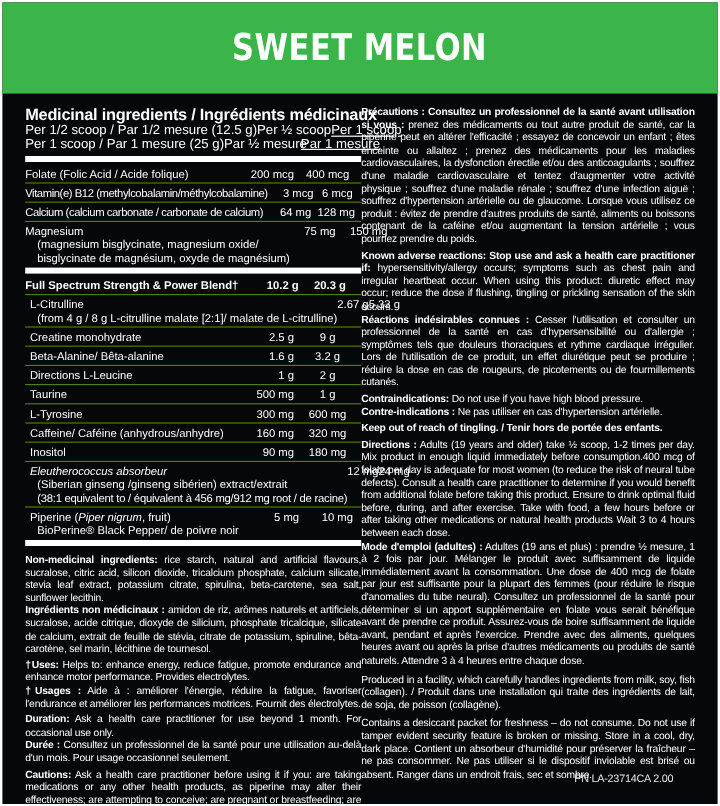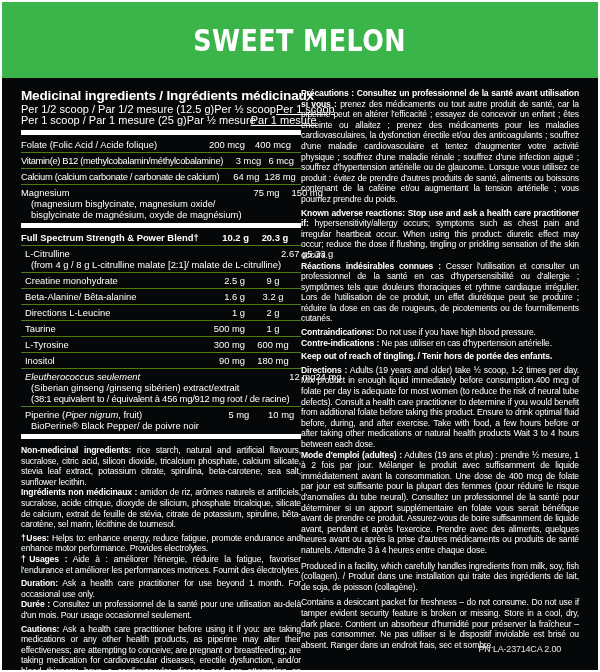--- a/index.html
+++ b/index.html
@@ -114,27 +114,32 @@
       <span class="n">Taurine</span>
       <span class="v1">500 mg</span>
       <span class="v2">1 g</span>
     </div>
     <div class="row sub">
       <span class="n">L-Tyrosine</span>
       <span class="v1">300 mg</span>
       <span class="v2">600 mg</span>
     </div>
     <div class="row sub">
+      <span class="n">Caffeine/ Caféine (anhydrous/anhydre)</span>
+      <span class="v1">160 mg</span>
+      <span class="v2">320 mg</span>
+    </div>
+    <div class="row sub">
       <span class="n">Inositol</span>
       <span class="v1">90 mg</span>
       <span class="v2">180 mg</span>
     </div>
     <div class="row sub">
       <span class="n">
-        <span class="italic">Eleutherococcus seulement</span>
+        <span class="italic">Eleutherococcus absorbeur</span>
         <span class="detail" style="padding-left:6px">(Siberian ginseng /ginseng sibérien) extract/extrait</span>
         <span class="detail" style="padding-left:6px; letter-spacing:-0.2px">(38:1 equivalent to / équivalent à 456 mg/912 mg root / de racine)</span>
       </span>
       <span class="v1">12 mg</span>
       <span class="v2">24 mg</span>
     </div>
     <div class="row sub nob">
       <span class="n">
         <span>Piperine (</span><span class="italic">Piper nigrum</span><span>, fruit)</span>
         <span class="detail" style="padding-left:6px">BioPerine® Black Pepper/ de poivre noir</span>

